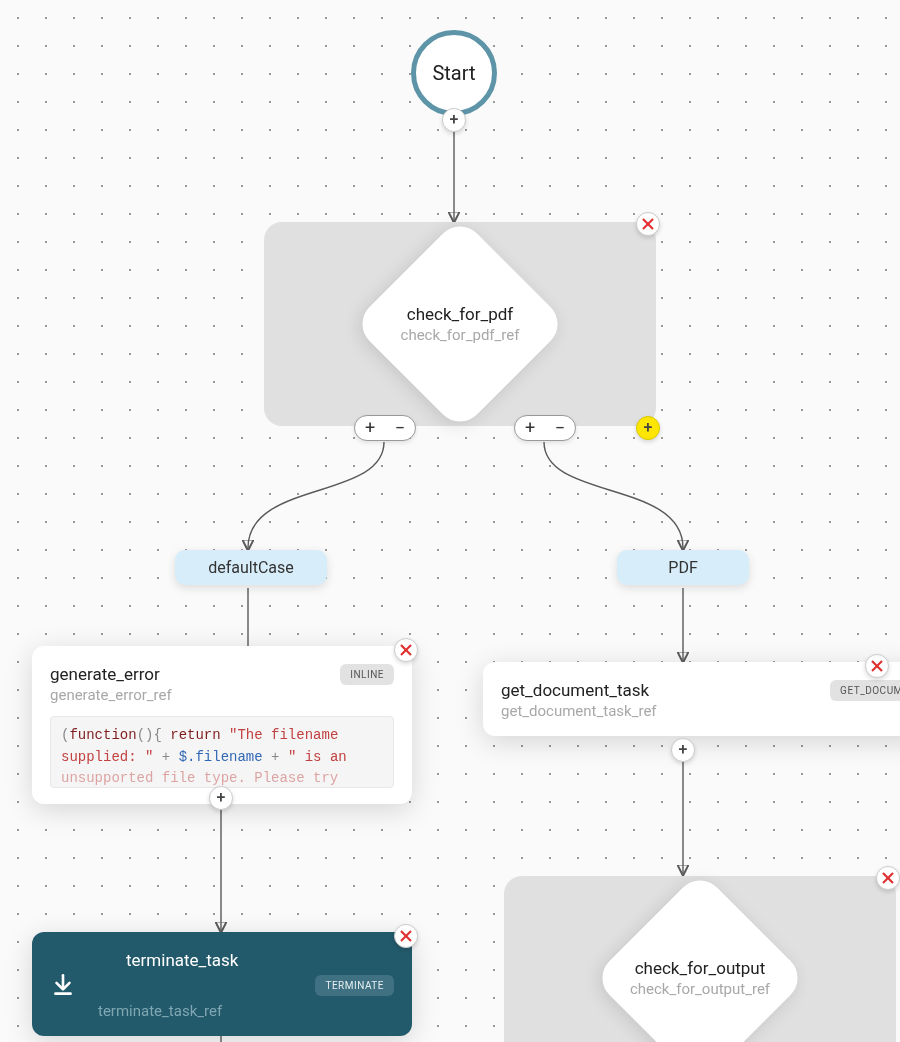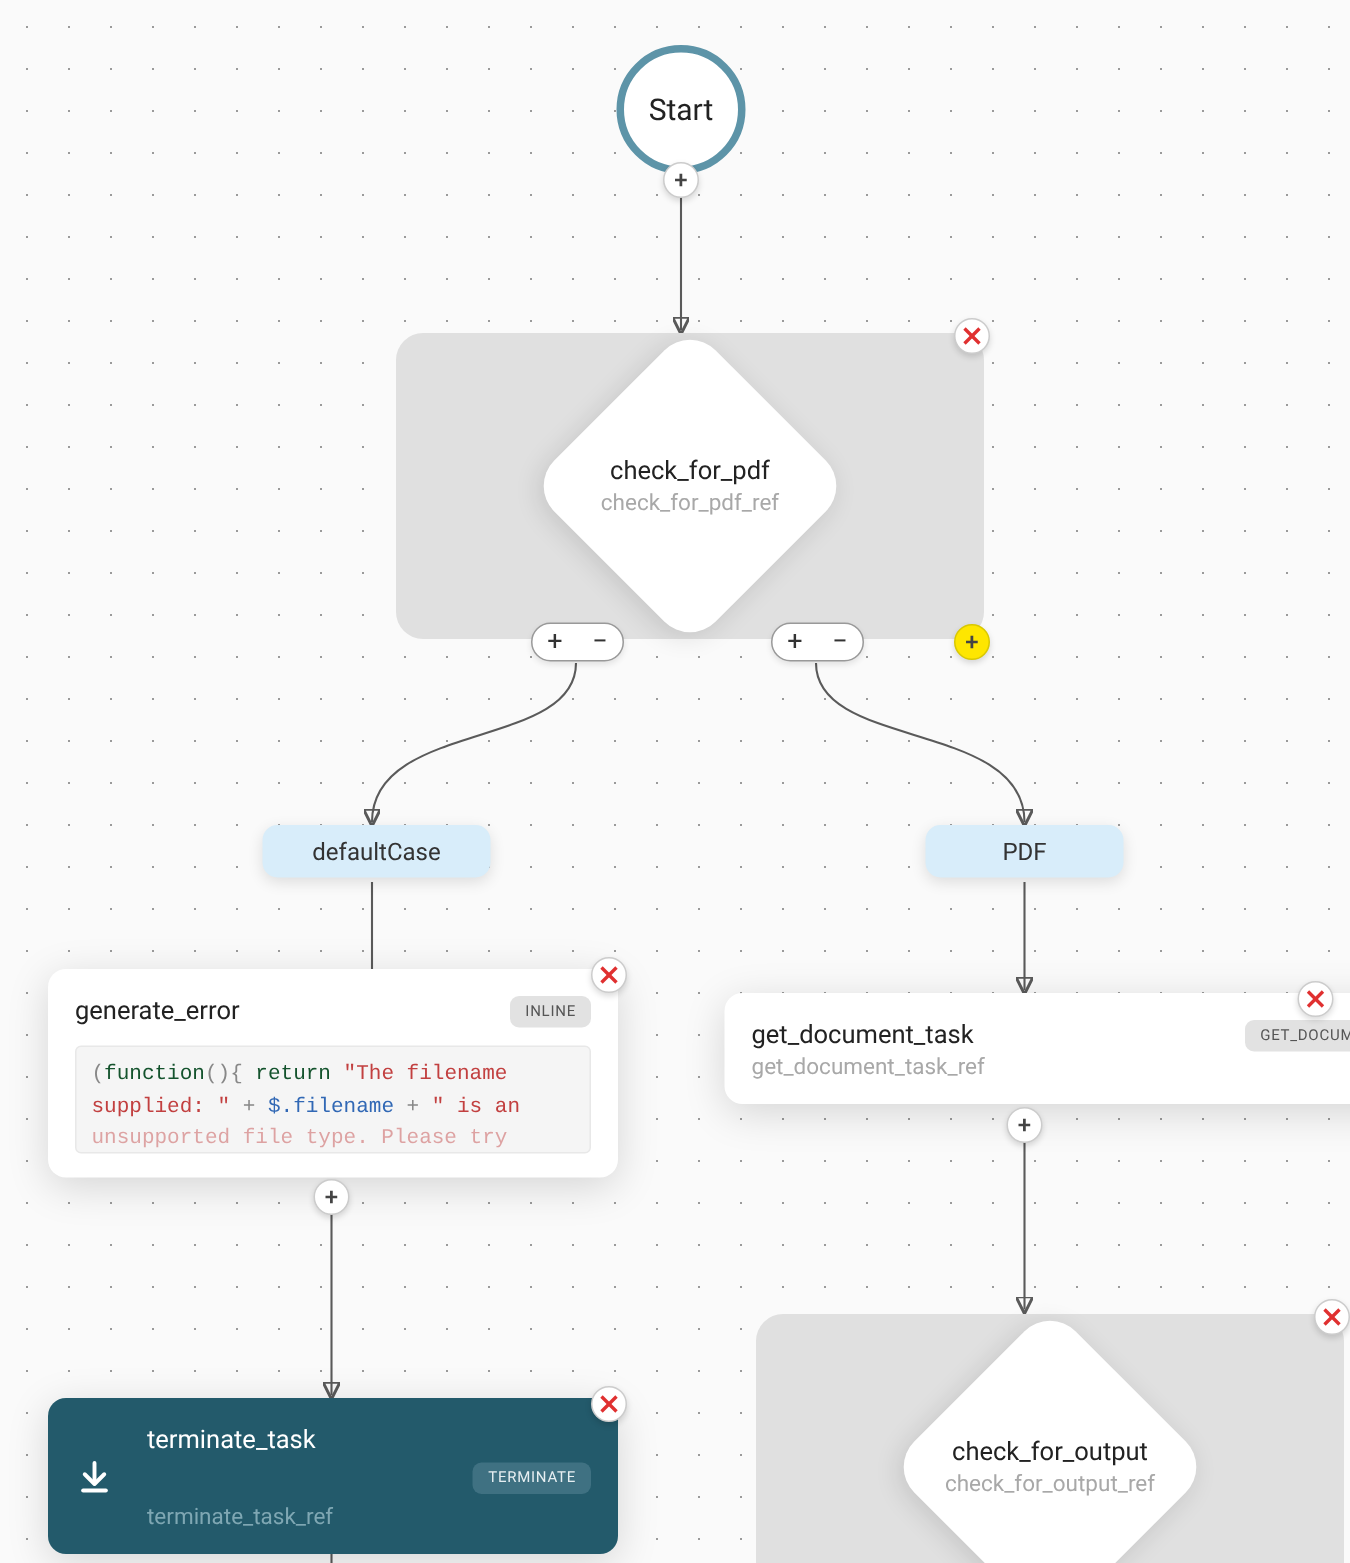--- a/index.html
+++ b/index.html
@@ -129,29 +129,29 @@
     line-height: 1.55;
     color: #333;
     max-height: 72px;
     overflow: hidden;
     white-space: pre-wrap;
     word-break: break-word;
     position: relative;
   }
   .code-area .line3 { opacity: 0.45; }
   .tok-punc { color: #888; }
-  .tok-kw { color: #14532d; }
+  .tok-kw { color: #7f1d1d; }
   .tok-str { color: #c24040; }
   .tok-var { color: #3168b5; }
 
   .dark-card {
     background: #235a6b;
     color: #fff;
   }
-  .dark-card .t-title { color: #fff; }
+  .dark-card .t-title { color: #fff; margin-left: 28px; }
   .dark-card .t-sub { color: #7fa7b3; margin-top: 32px; }
   .dark-card .tag { background: #3f7182; color: #e6eef1; }
   .dark-card .icon-slot { margin-right: 12px; display:flex; align-items:center; }
   .dark-card .row1 { align-items: center; }
 
   svg.edges { position: absolute; left: 0; top: 0; pointer-events: none; }
   svg.edges path, svg.edges line { stroke: #5a5a5a; stroke-width: 1.4; fill: none; }
   .arrowhead { fill: #5a5a5a; }
 
   .download-icon svg { width: 26px; height: 26px; }
@@ -233,20 +233,21 @@
     <span>defaultCase</span>
   </div>
   <div class="chip" style="left:617px; top:550px; width:132px;">
     <span>PDF</span>
   </div>
 
   <div class="card" style="left:32px; top:646px; width:380px;">
     <div class="row1">
       <div class="titles">
         <div class="t-title">generate_error</div>
+        <div class="t-sub">generate_error_ref</div>
       </div>
       <div class="tag">INLINE</div>
     </div>
     <div class="code-area"><span class="tok-punc">(</span><span class="tok-kw">function</span><span class="tok-punc">(){ </span><span class="tok-kw">return</span><span> </span><span class="tok-str">"The filename</span>
 <span class="tok-str">supplied: "</span><span class="tok-punc"> + </span><span class="tok-var">$.filename</span><span class="tok-punc"> + </span><span class="tok-str">" is an</span>
 <span class="tok-str line3">unsupported file type. Please try again</span></div>
   </div>
   <div class="circ-btn close" style="left:394px; top:638px;">
     <svg viewBox="0 0 12 12">
         <line x1="1" y1="1" x2="11" y2="11"></line>

